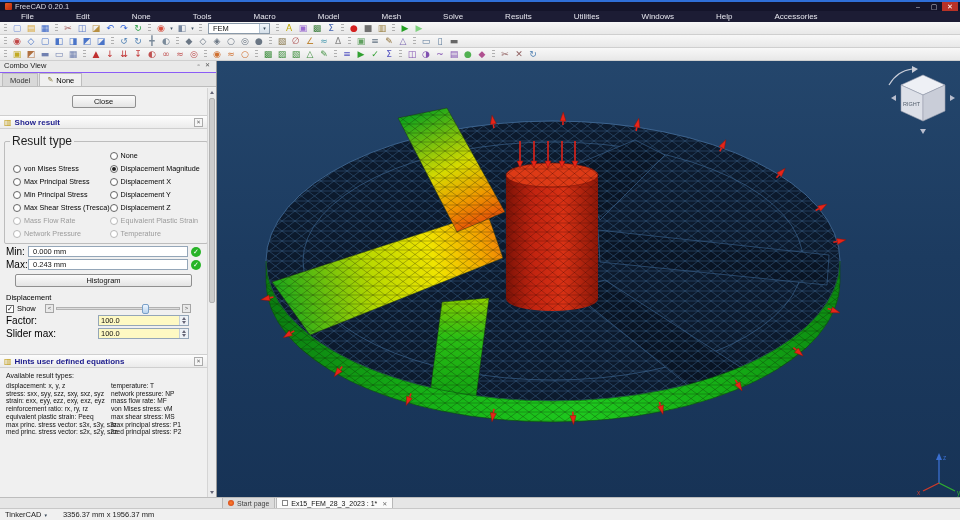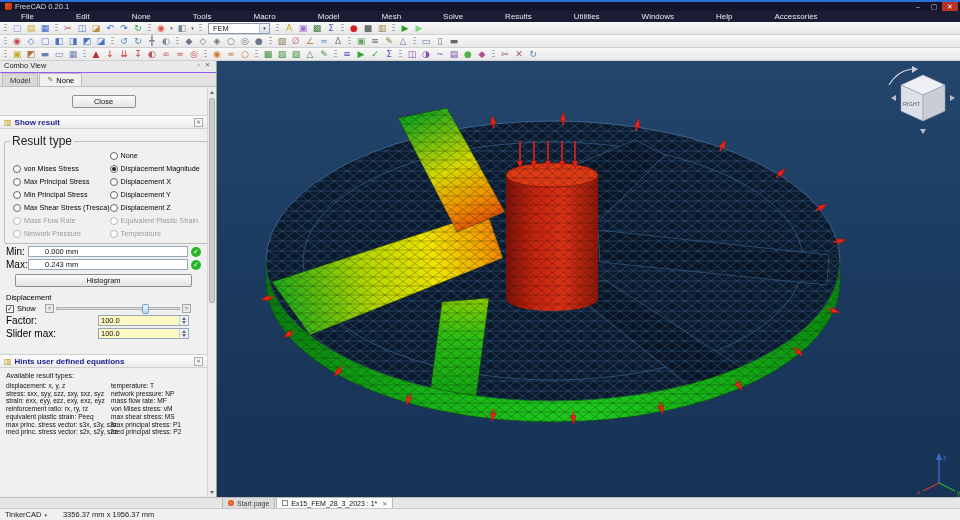--- a/index.html
+++ b/index.html
@@ -67,21 +67,21 @@
   .radio{flex:none;width:8px;height:8px;border-radius:50%;background:#fff;border:1px solid #666;margin-right:3px;position:relative}
   .radio.checked::after{content:"";position:absolute;left:1.5px;top:1.5px;width:4px;height:4px;border-radius:50%;background:#222}
   .radio.rdis{border-color:#b8b8b8}
   .radio-label{font-size:7.2px;white-space:nowrap;color:#000}
   .radio-label.ldis{color:#9b9b9b}
 
   .frow{display:flex;align-items:center;margin:2px 6px 0}
   .flabel{flex:none;font-size:10px}
   .flabel.w20{width:22px}
   .flabel.w92{width:92px}
-  .textfield{flex:1;height:11px;background:#fff;border:1px solid #94a6b8;font-size:7.5px;line-height:9px;padding:0 16px;color:#111}
+  .textfield{flex:1;height:11px;background:#fff;border:1px solid #94a6b8;font-size:7.5px;line-height:9px;padding:0 4px;color:#111}
   .vcheck{flex:none;width:10px;height:10px;margin-left:3px;border-radius:50%;background:#28b428;color:#fff;font-size:7px;line-height:10px;text-align:center;font-family:"DejaVu Sans",sans-serif}
   .histogram-btn{margin:4px 15px 0;width:auto}
   .disp-label{font-size:7.5px;margin:6px 0 0 6px}
   .checkbox{flex:none;width:8px;height:8px;border:1px solid #666;background:#fff;font-size:7px;line-height:7px;text-align:center;color:#1a1a1a;margin-right:3px;font-family:"DejaVu Sans",sans-serif}
   .cb-label{font-size:7.5px;width:24px}
   .slider{flex:1;display:flex;align-items:center;margin:0 10px 0 4px}
   .sl-btn{flex:none;width:9px;height:9px;border:1px solid #a5a5a5;background:#e9e9e9;font-size:6px;line-height:7px;text-align:center;color:#555}
   .sl-track{flex:1;height:3px;background:#dcdcdc;border:1px solid #b2b2b2;margin:0 2px;position:relative}
   .sl-handle{position:absolute;left:70%;top:-4px;width:7px;height:10px;background:linear-gradient(#eef6ff,#b8d4ee);border:1px solid #7aa0c8;border-radius:2px}
   .spinbox{flex:1;display:flex;height:11px;border:1px solid #94a6b8;background:#fef9c3;margin-right:12px}

